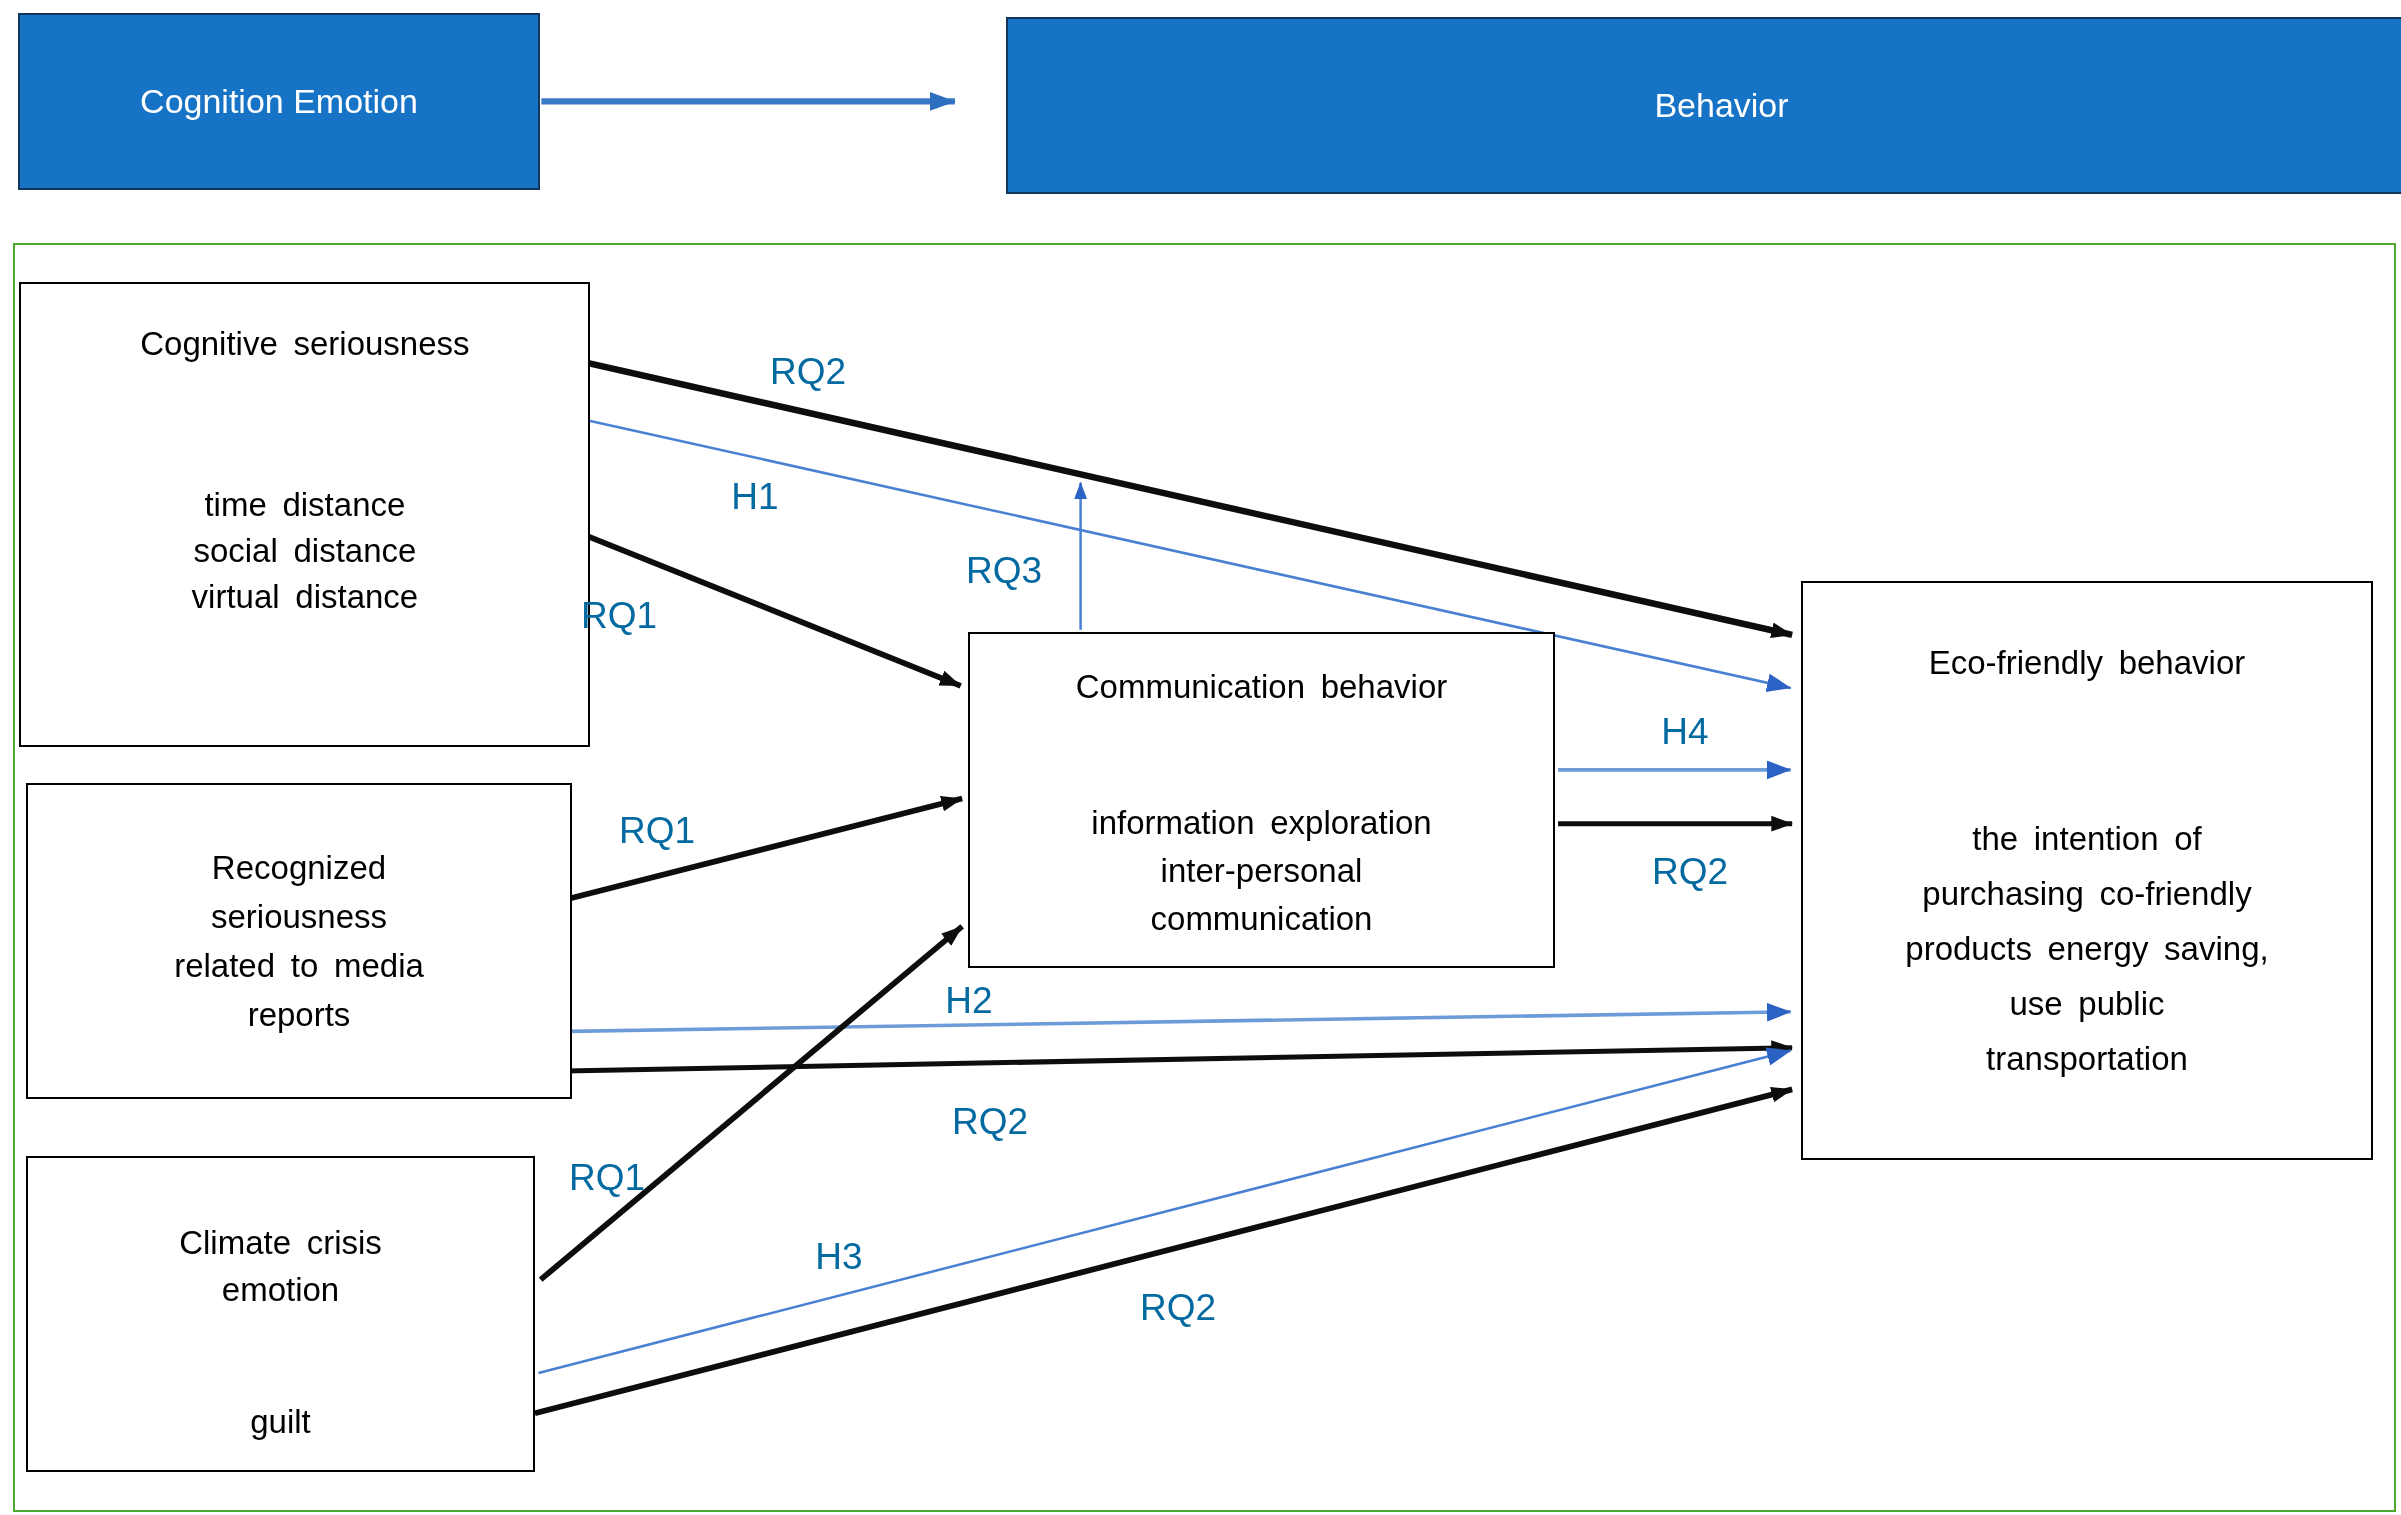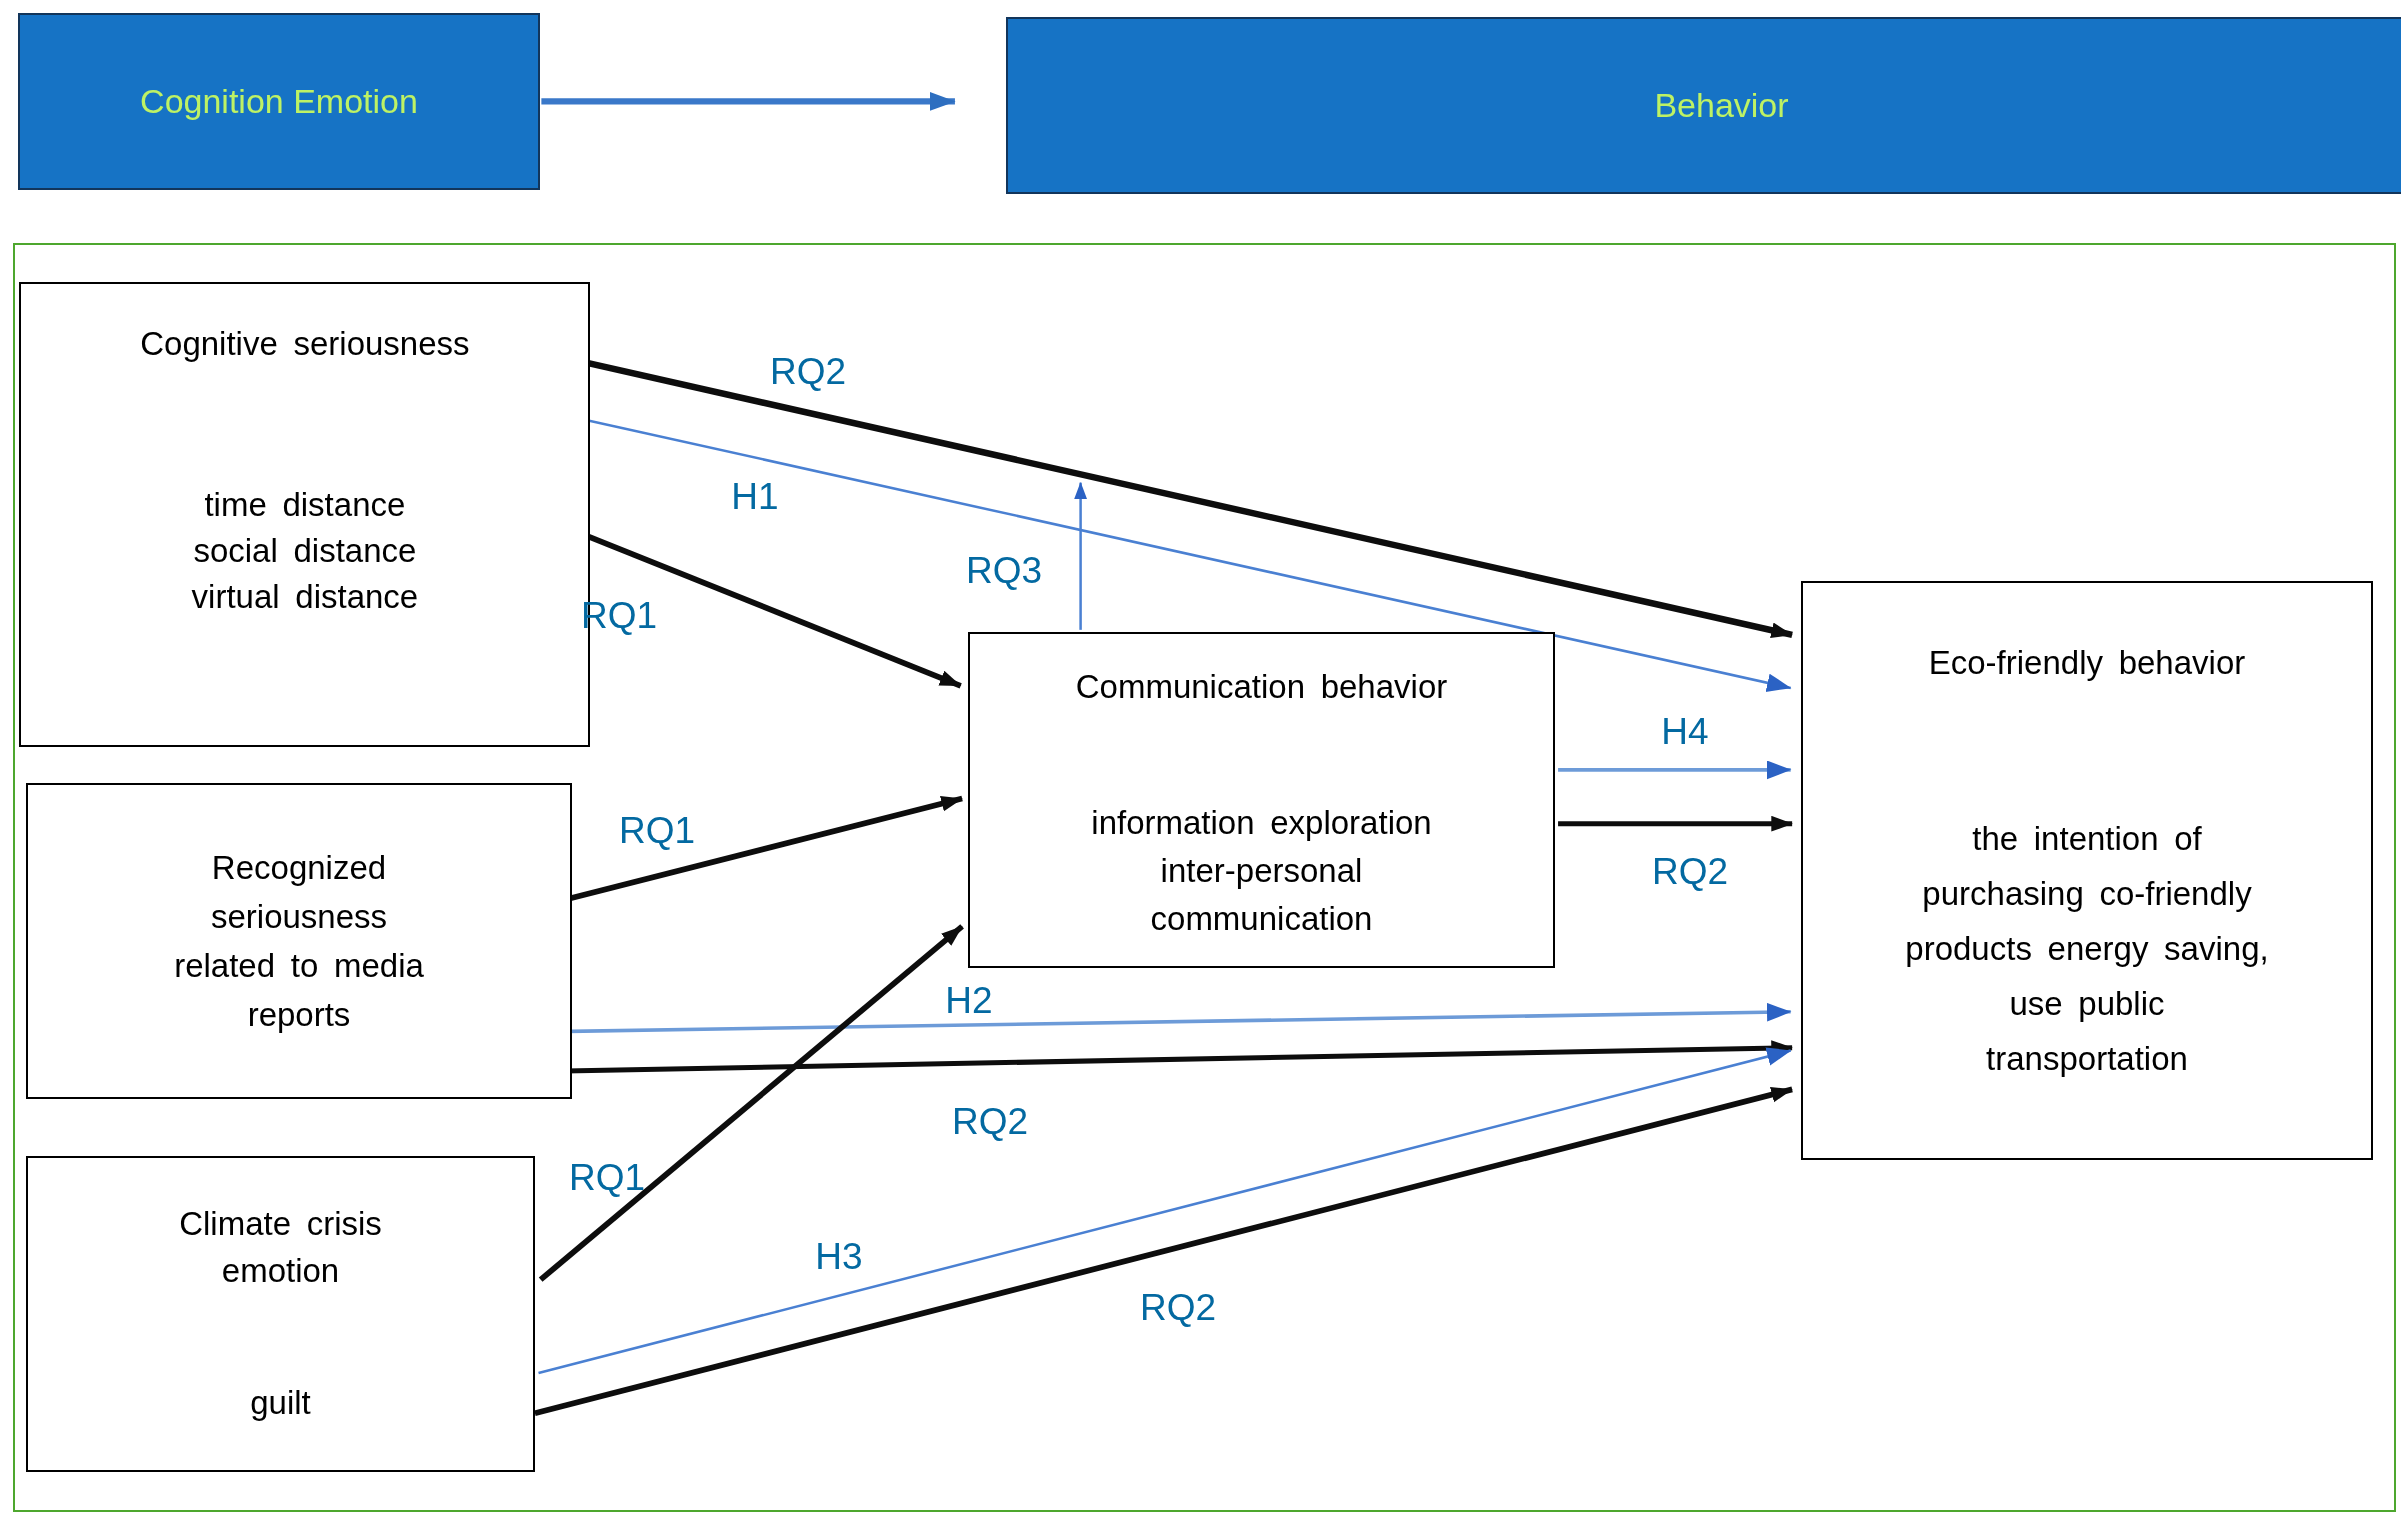--- a/index.html
+++ b/index.html
@@ -4,40 +4,40 @@
 <style>
   html,body{margin:0;padding:0;background:#ffffff;}
   .stage{
     position:relative;width:2401px;height:1516px;background:#ffffff;
     font-family:"Liberation Sans", sans-serif;color:#000;overflow:hidden;
   }
   
   .blue-box{
     position:absolute;background:#1673c5;border:2.2px solid #12355b;
     display:flex;align-items:center;justify-content:center;
-    color:#bef264;font-size:34px;box-sizing:border-box;
+    color:#ffffff;font-size:34px;box-sizing:border-box;
   }
   .blue-box.cognition{left:18px;top:13px;width:522px;height:177px;}
   .blue-box.behavior{left:966px;top:17px;width:1431px;height:177px;margin-left:40px;}
   
   .green-frame{
     position:absolute;left:13px;top:243px;width:2383px;height:1269px;
     border:2.9px solid #4ea72e;box-sizing:border-box;background:#ffffff;
   }
   
   .wbox{
     position:absolute;background:#ffffff;border:2.2px solid #000000;
     box-sizing:border-box;display:flex;flex-direction:column;align-items:center;
     text-align:center;font-size:33px;word-spacing:6.5px;line-height:46px;
   }
   .wbox .ln{width:100%;}
   .wbox.cognitive{left:19.4px;top:282px;width:571px;height:465px;padding-top:37px;}
   .wbox.cognitive .gap{height:115px;}
   .wbox.recognized{left:26px;top:783px;width:546px;height:316px;justify-content:center;line-height:49px;}
-  .wbox.climate{left:26px;top:1156px;width:509px;height:316px;padding-top:42px;line-height:47px;}
+  .wbox.climate{left:26px;top:1156px;width:509px;height:316px;padding-top:61px;line-height:47px;}
   .wbox.climate .gap{height:85px;}
   .wbox.comm{left:968px;top:632px;width:587px;height:336px;padding-top:29px;line-height:48px;}
   .wbox.comm .gap{height:88px;}
   .wbox.eco{left:1801px;top:581px;width:572px;height:579px;padding-top:52px;line-height:55px;}
   .wbox.eco .gap{height:121px;}
   
   .clabel{
     position:absolute;transform:translate(-50%,-50%);
     font-size:37px;white-space:nowrap;color:#0369a1;
   }

